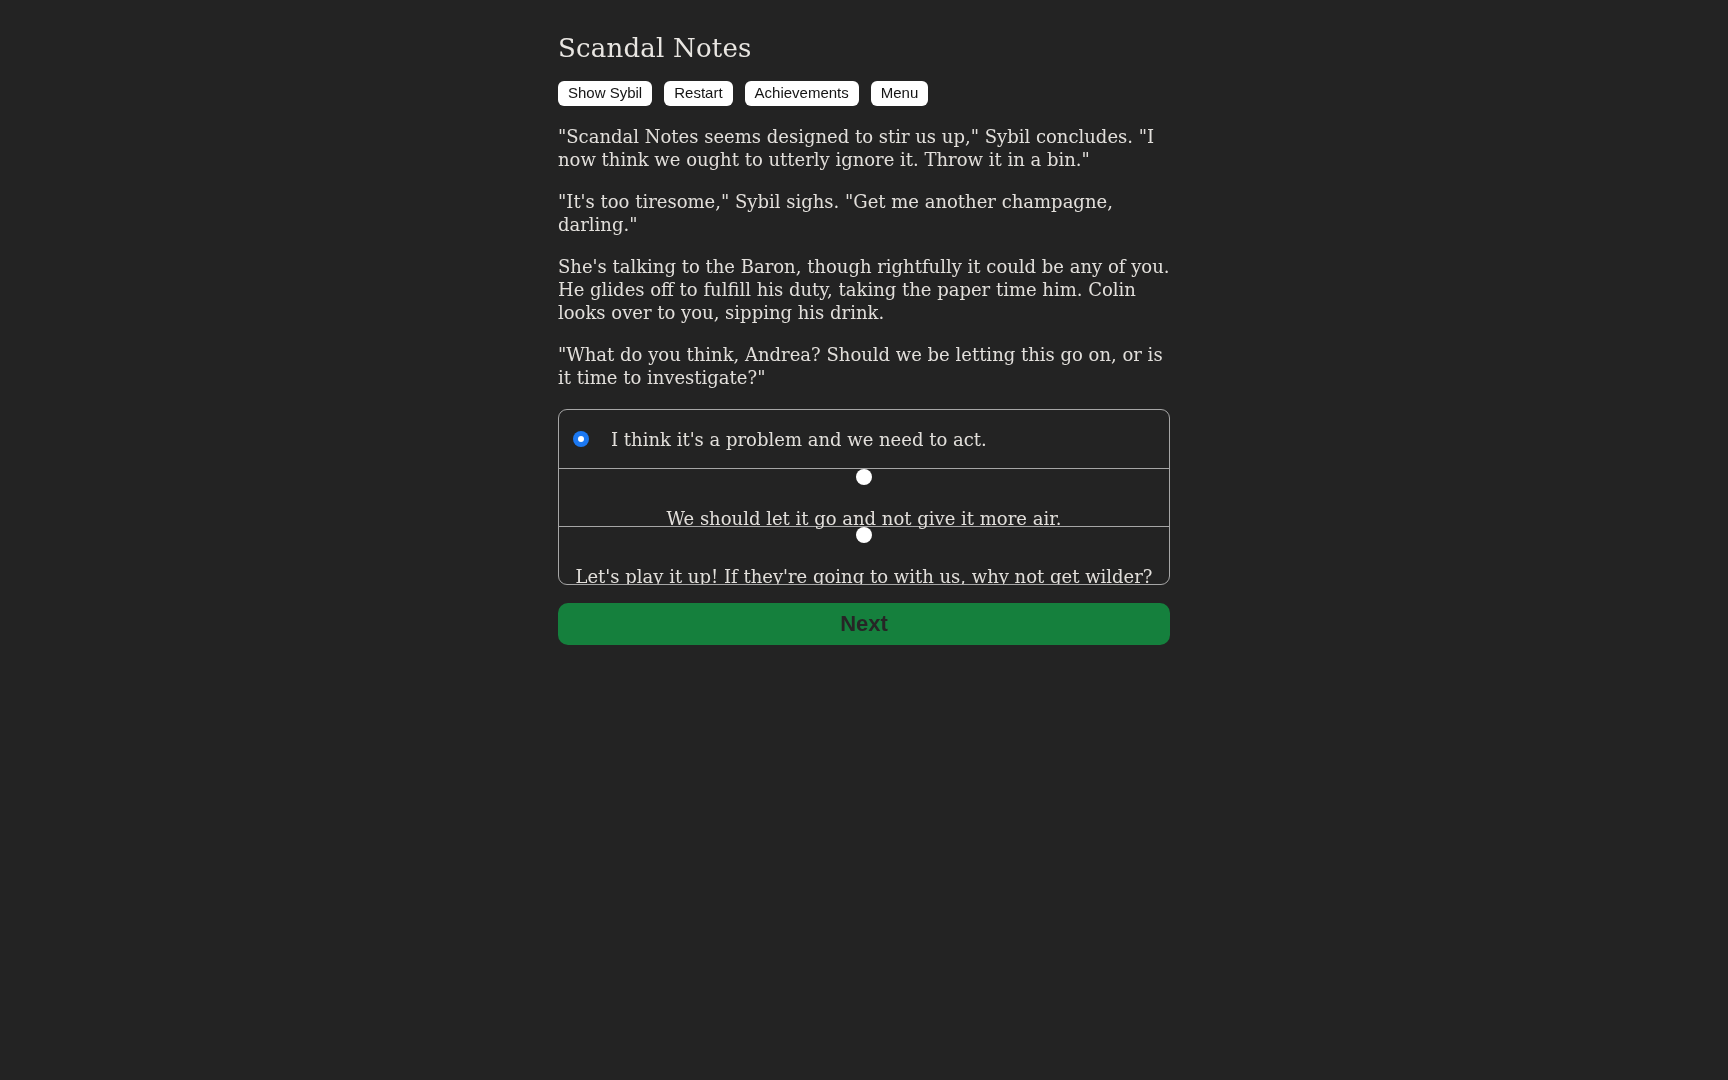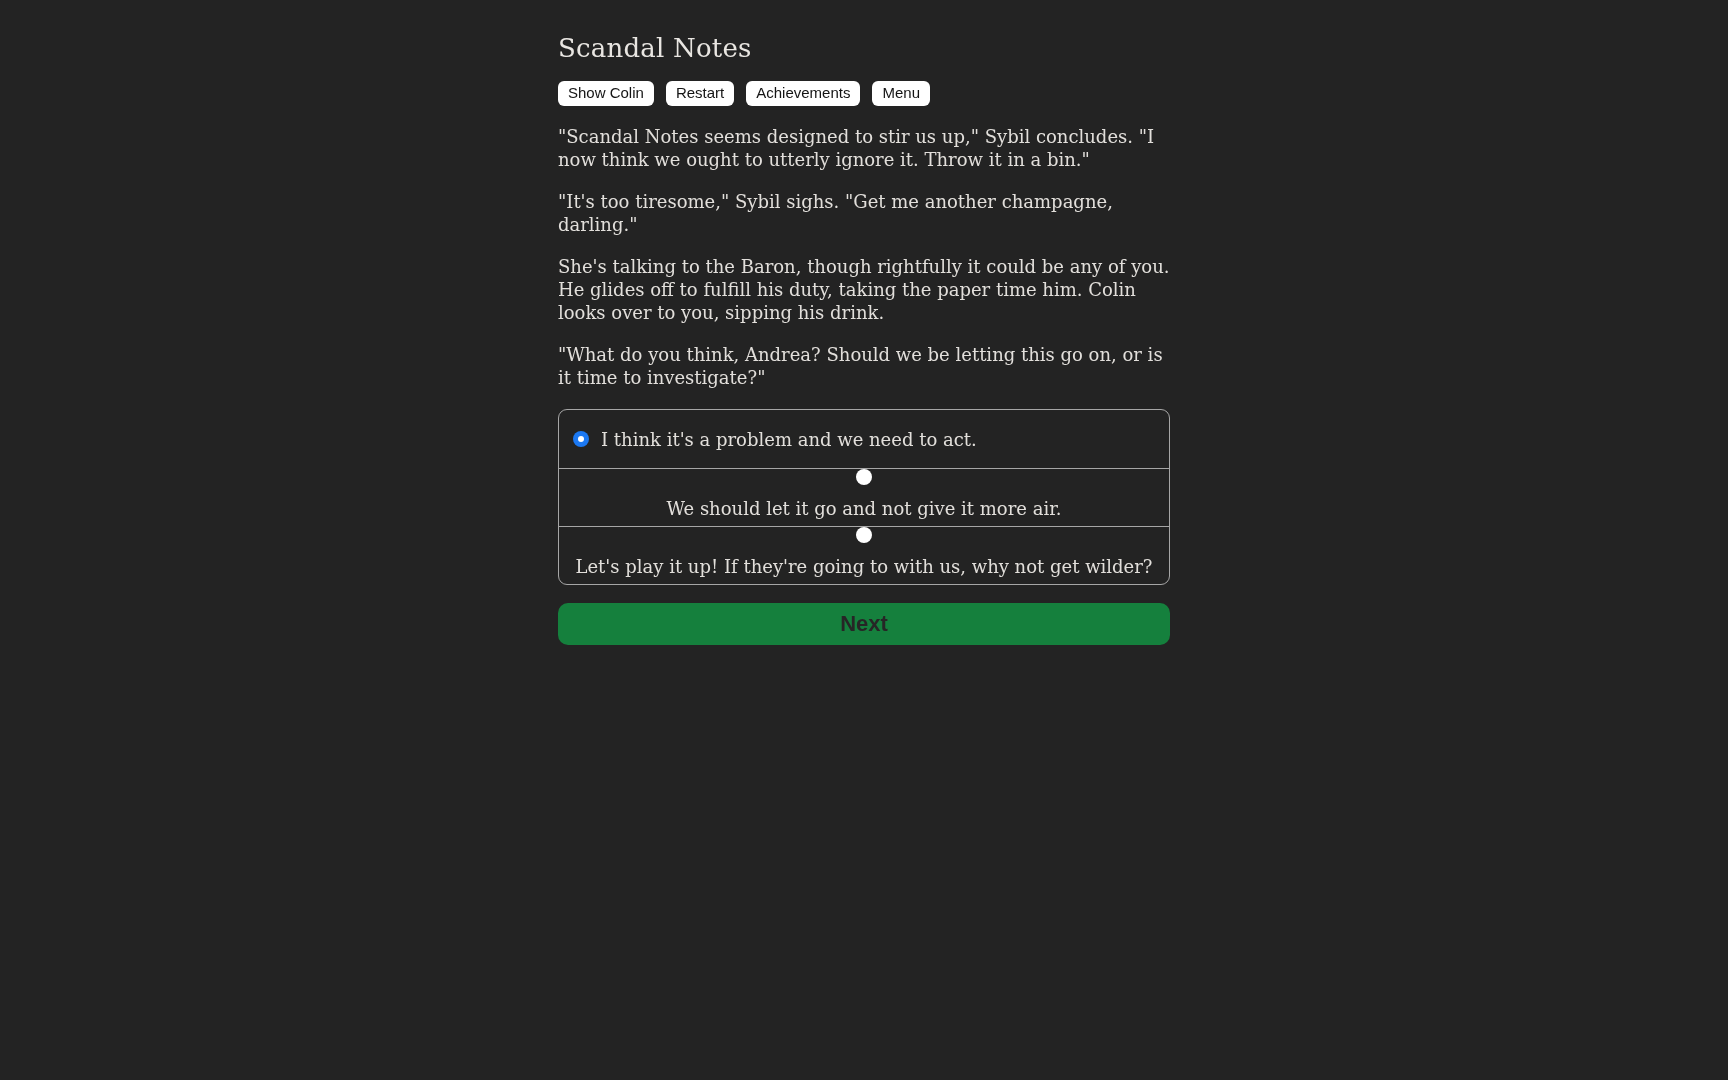--- a/index.html
+++ b/index.html
@@ -53,21 +53,21 @@
   }
   .choices {
     margin-top: 20px;
     border: 1px solid #a6a6a6;
     border-radius: 9px;
     overflow: hidden;
   }
   .choice-row {
     display: flex;
     align-items: center;
-    gap: 12px;
+    gap: 22px;
     padding: 0 14px;
     height: 58px;
     cursor: pointer;
   }
   .choice-row + .choice-row { border-top: 1px solid #a6a6a6; flex-direction: column; }
   .choice-label {
     font-size: 18px;
     line-height: 23px;
     color: #e2dfdb;
   }
@@ -105,21 +105,21 @@
   }
 </style>
 </head>
 <body>
 
 <div class="content">
 
   <h1 class="game-title">Scandal Notes</h1>
 
   <div class="toolbar">
-    <button>Show Colin</button>
+    <button>Show Sybil</button>
     <button>Restart</button>
     <button>Achievements</button>
     <button>Menu</button>
   </div>
 
   <div class="story">
     <p>"Scandal Notes seems designed to stir us up," Sybil concludes. "I now think we ought to utterly ignore it. Throw it in a bin."</p>
     <p>"It's too tiresome," Sybil sighs. "Get me another champagne, darling."</p>
     <p>She's talking to the Baron, though rightfully it could be any of you. He glides off to fulfill his duty, taking the paper time him. Colin looks over to you, sipping his drink.</p>
     <p>"What do you think, Andrea? Should we be letting this go on, or is it time to investigate?"</p>

